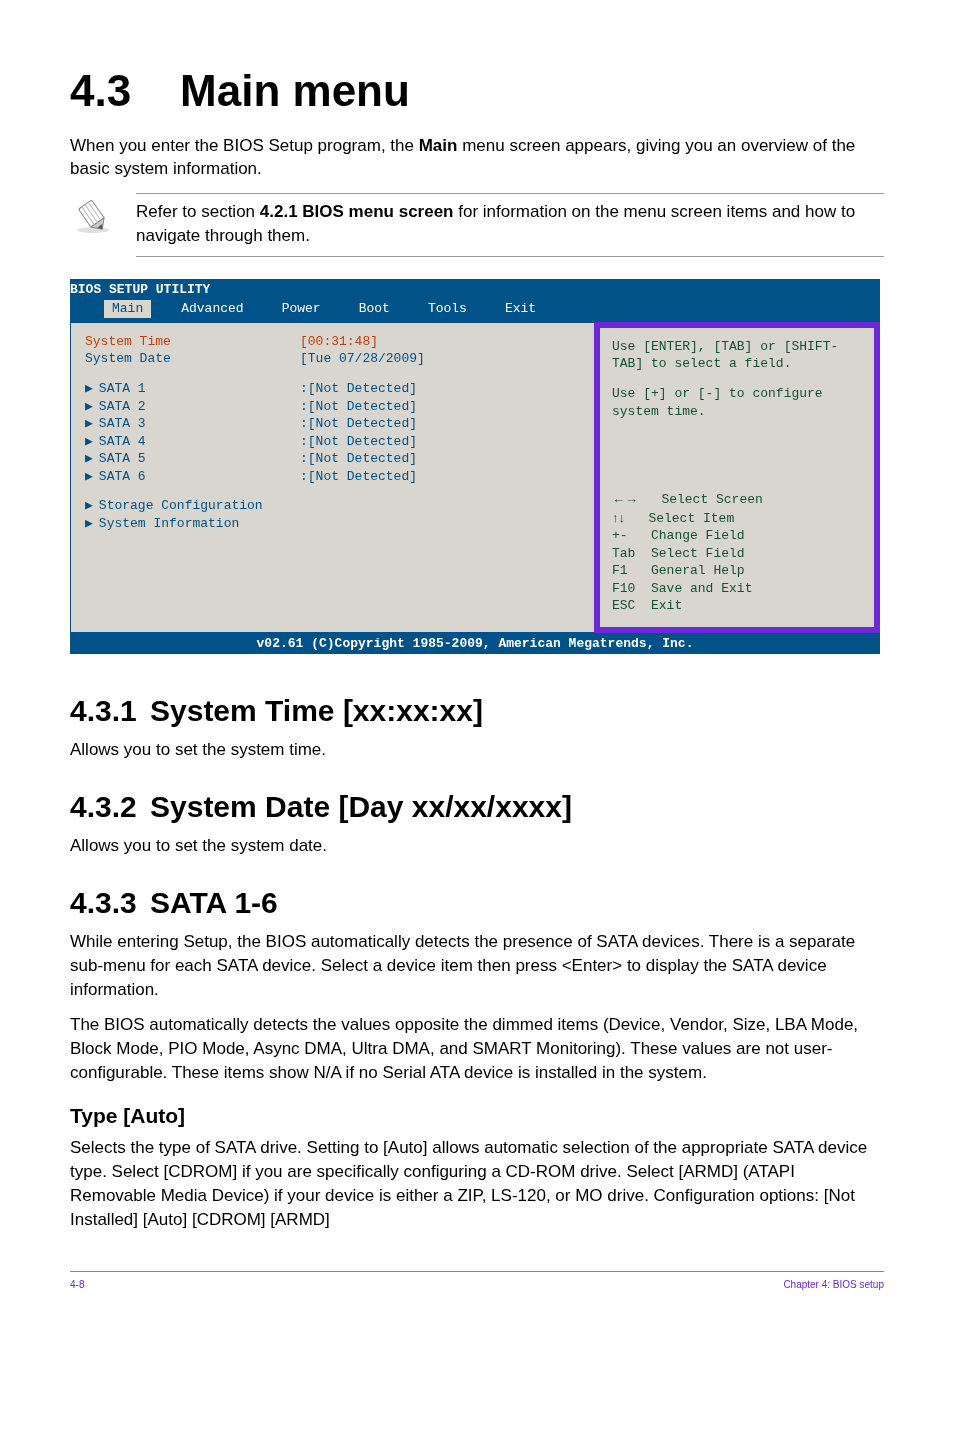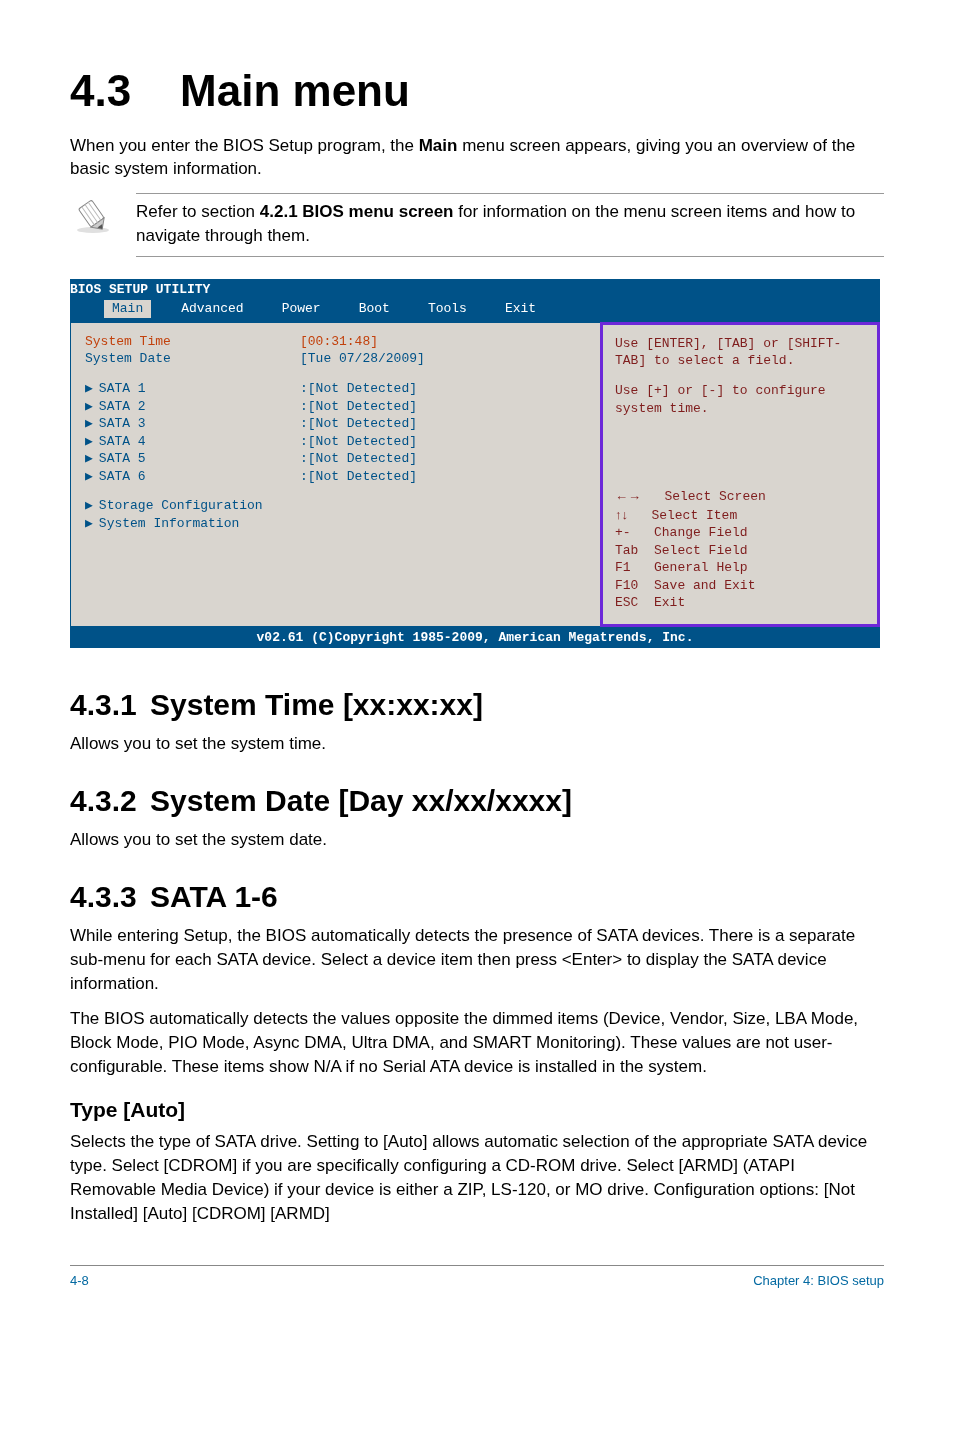--- a/index.html
+++ b/index.html
@@ -9,33 +9,33 @@
 .note-row{display:flex;align-items:flex-start;gap:20px;margin:12px 0 22px 0}
 .note-icon{flex:0 0 46px;height:46px;display:flex;align-items:center;justify-content:center}
 .note-lines{flex:1;border-top:1px solid #999;border-bottom:1px solid #999;padding:6px 0 8px 0}
 .bios{width:810px;margin:10px 0 36px 0;font-family:"Courier New",monospace;font-size:13px;line-height:1.35;background:#d9d5cf}
 .bios-header{background:#005288;color:#fff;padding:2px 0 0 0;font-weight:bold}
 .bios-tabs{display:flex;background:#005288;color:#fff;padding:2px 10px 4px 34px;gap:22px}
 .bios-tabs span{padding:0 8px}
 .bios-tabs .active{background:#d9d5cf;color:#005288}
 .bios-body{display:flex}
 .bios-left{flex:1;border:1px solid #005288;border-right:none;padding:10px 10px 46px 14px;color:#005288;position:relative}
-.bios-right{width:250px;border:3px solid #6d28d9;padding:10px 12px 12px 12px;color:#7f1d1d}
+.bios-right{width:250px;border:6px solid #6d28d9;padding:10px 12px 12px 12px;color:#14532d}
 .bios-row{display:flex}
 .bios-label{width:215px;white-space:pre}
 .bios-val{white-space:pre}
 .bios-white{color:#c2410c}
 .tri{margin-right:6px}
 .bios-footer{background:#005288;color:#fff;text-align:center;padding:2px 8px;font-weight:bold}
 .legend-line{white-space:pre}
 h2.sub{font-size:30px;font-weight:700;margin:24px 0 6px 0}
 h2.sub .num{display:inline-block;width:80px}
 h3.subsub{font-size:21px;font-weight:700;margin:16px 0 0 0}
 .footer-rule{border:none;border-top:1px solid #888;margin:40px 0 6px 0}
-.footer{display:flex;justify-content:space-between;font-size:13px;color:#0369a1}
+.footer{display:flex;justify-content:space-between;font-size:10px;color:#6d28d9}
 strong{font-weight:700}
 .note-svg{width:44px;height:36px}
 </style>
 </head>
 <body>
 <div class="page">
 
 <h1 class="section-title">
   <span>4.3</span>&nbsp;&nbsp;&nbsp;&nbsp;<span>Main menu</span>
 </h1>

